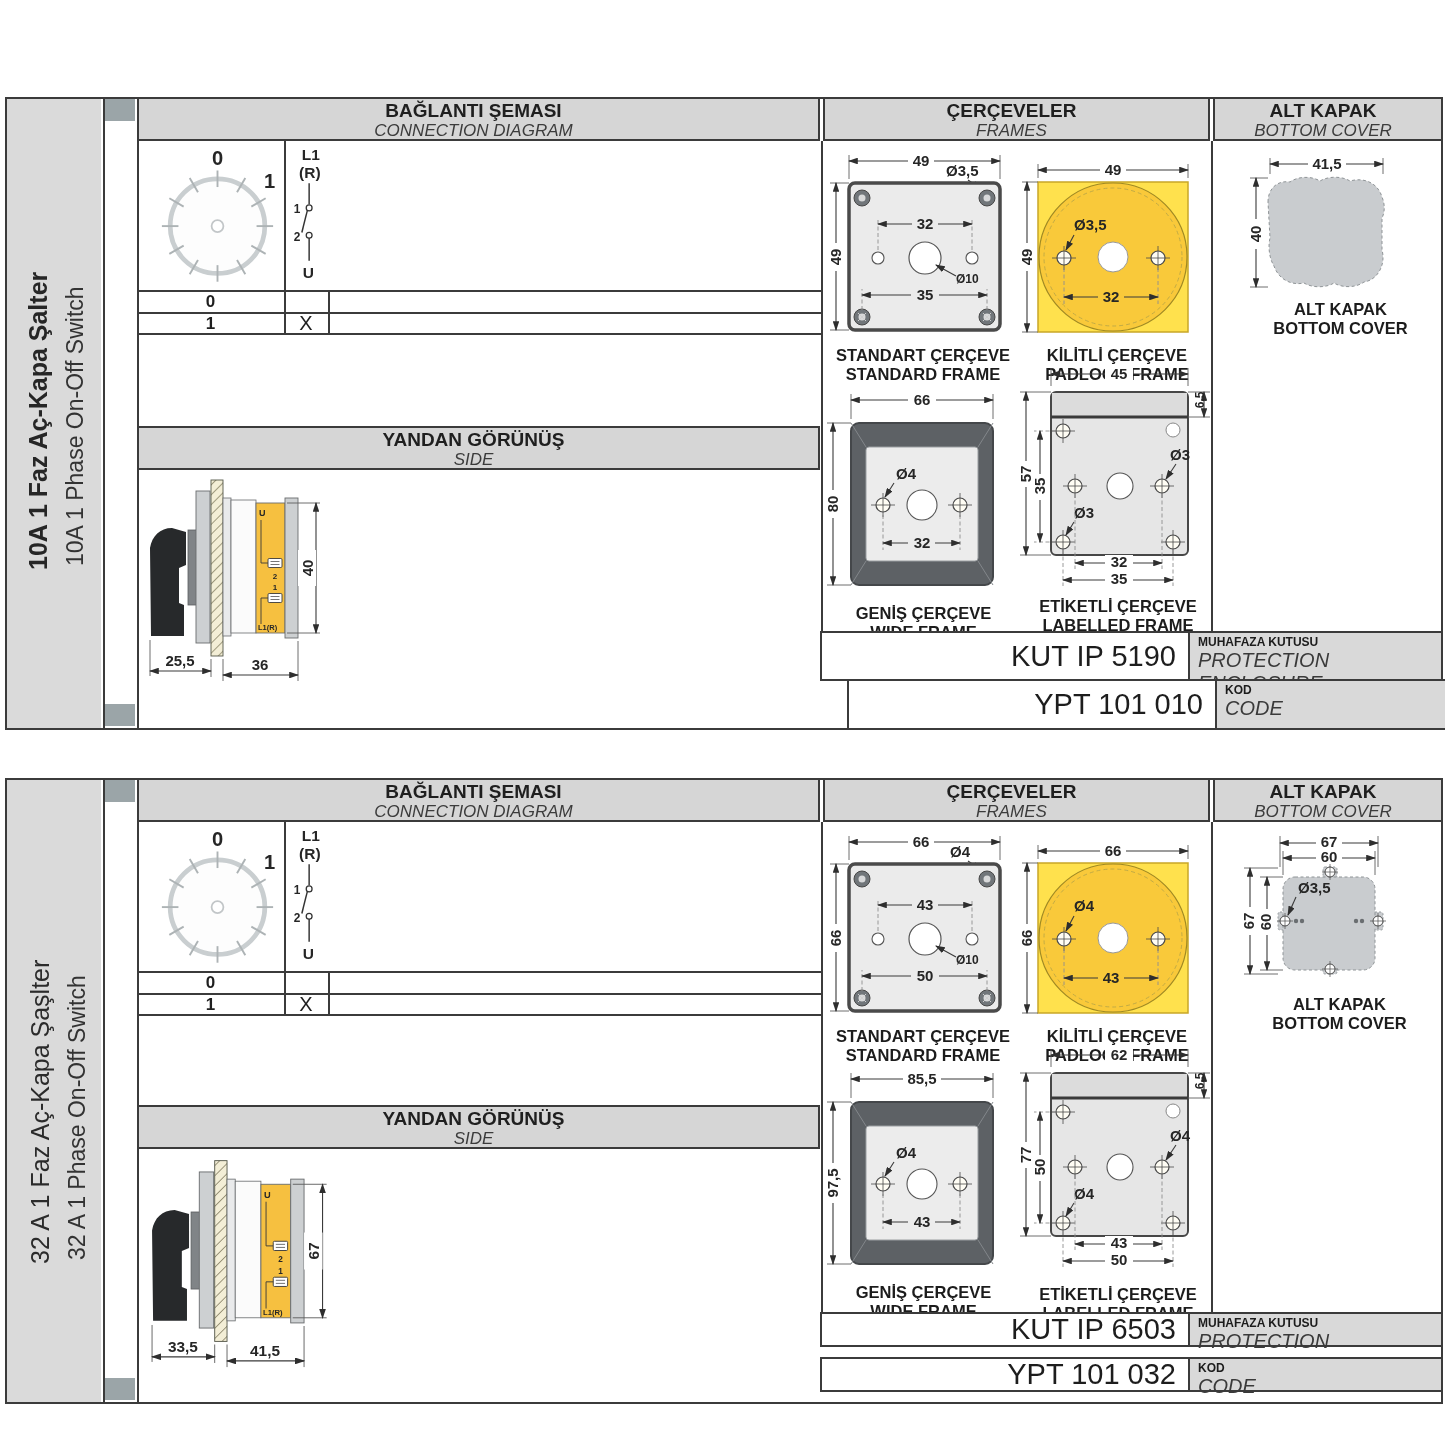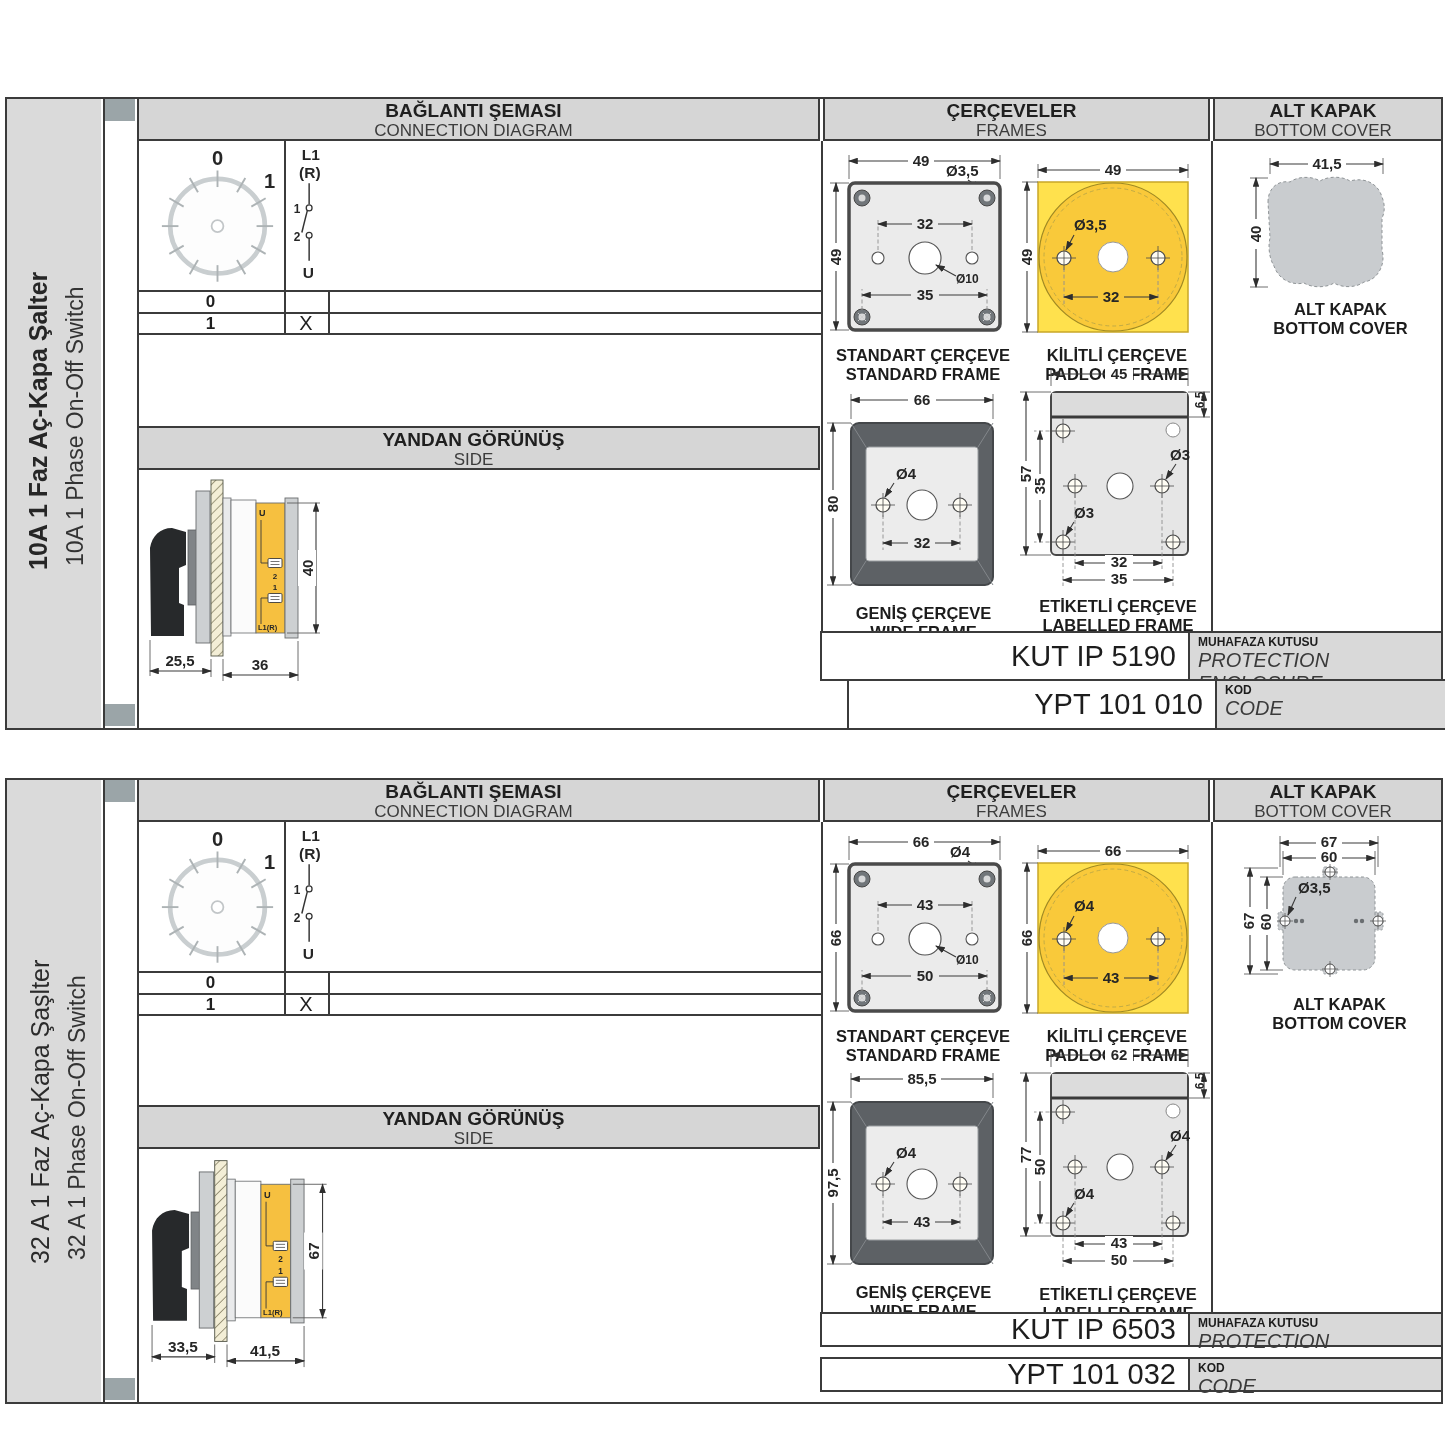--- a/index.html
+++ b/index.html
@@ -4,21 +4,21 @@
 <style>
   html,body{margin:0;padding:0;background:#fff}
   #page{position:relative;width:1445px;height:1445px;background:#fff;
         font-family:"Liberation Sans",sans-serif;color:#222;overflow:hidden}
   .abs{position:absolute}
   .outer{border:2px solid #3b3b3b;box-sizing:border-box}
   .vline,.hline{background:#3b3b3b}
   .hdr{background:#d6d6d6;border:2px solid #3b3b3b;box-sizing:border-box;
        text-align:center;padding:1px 10px 0 0}
   .hdr .t1{font-weight:bold;font-size:19px;line-height:21px;color:#1f1f1f}
-  .hdr .t2{font-size:17px;line-height:19px;color:#3c3c3c}
+  .hdr .t2{font-style:italic;font-size:17px;line-height:19px;color:#3c3c3c}
   .ftitle{font-weight:bold;font-size:16.5px;line-height:19px;text-align:center;color:#1c1c1c}
   .vt{position:absolute;white-space:nowrap;transform:rotate(-90deg);transform-origin:left top}
   .sq{position:absolute;width:30px;height:22px;background:#9ba5a8}
   .sbar{background:#dadada}
   .rowtxt{position:absolute;text-align:center;font-weight:bold;font-size:17px;color:#1f1f1f}
   .coderow{position:absolute;border:2px solid #3b3b3b;background:#fff;box-sizing:border-box}
   .codeval{position:absolute;left:0;top:0;bottom:0;right:255px;display:flex;align-items:center;
            justify-content:flex-end;font-size:29px;color:#1d1d1d;padding-right:10px}
   .codelbl{position:absolute;right:0;top:0;bottom:0;width:253px;background:#d9d9d9;
            border-left:2px solid #3b3b3b;padding:2px 8px;box-sizing:border-box}

